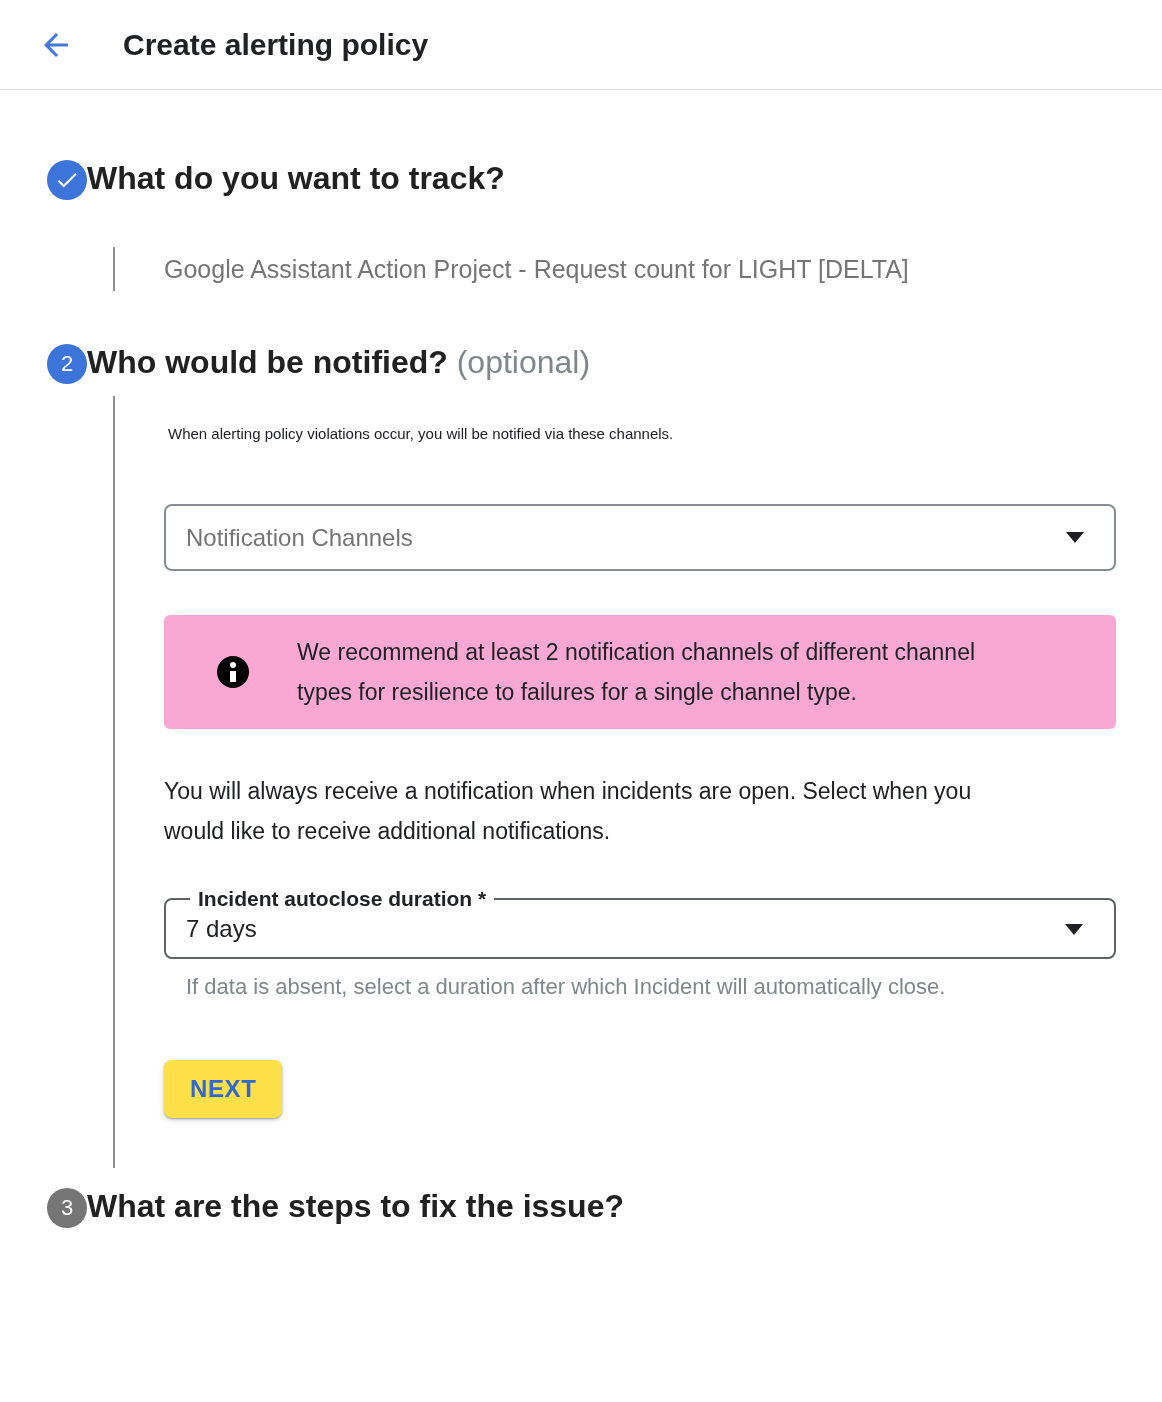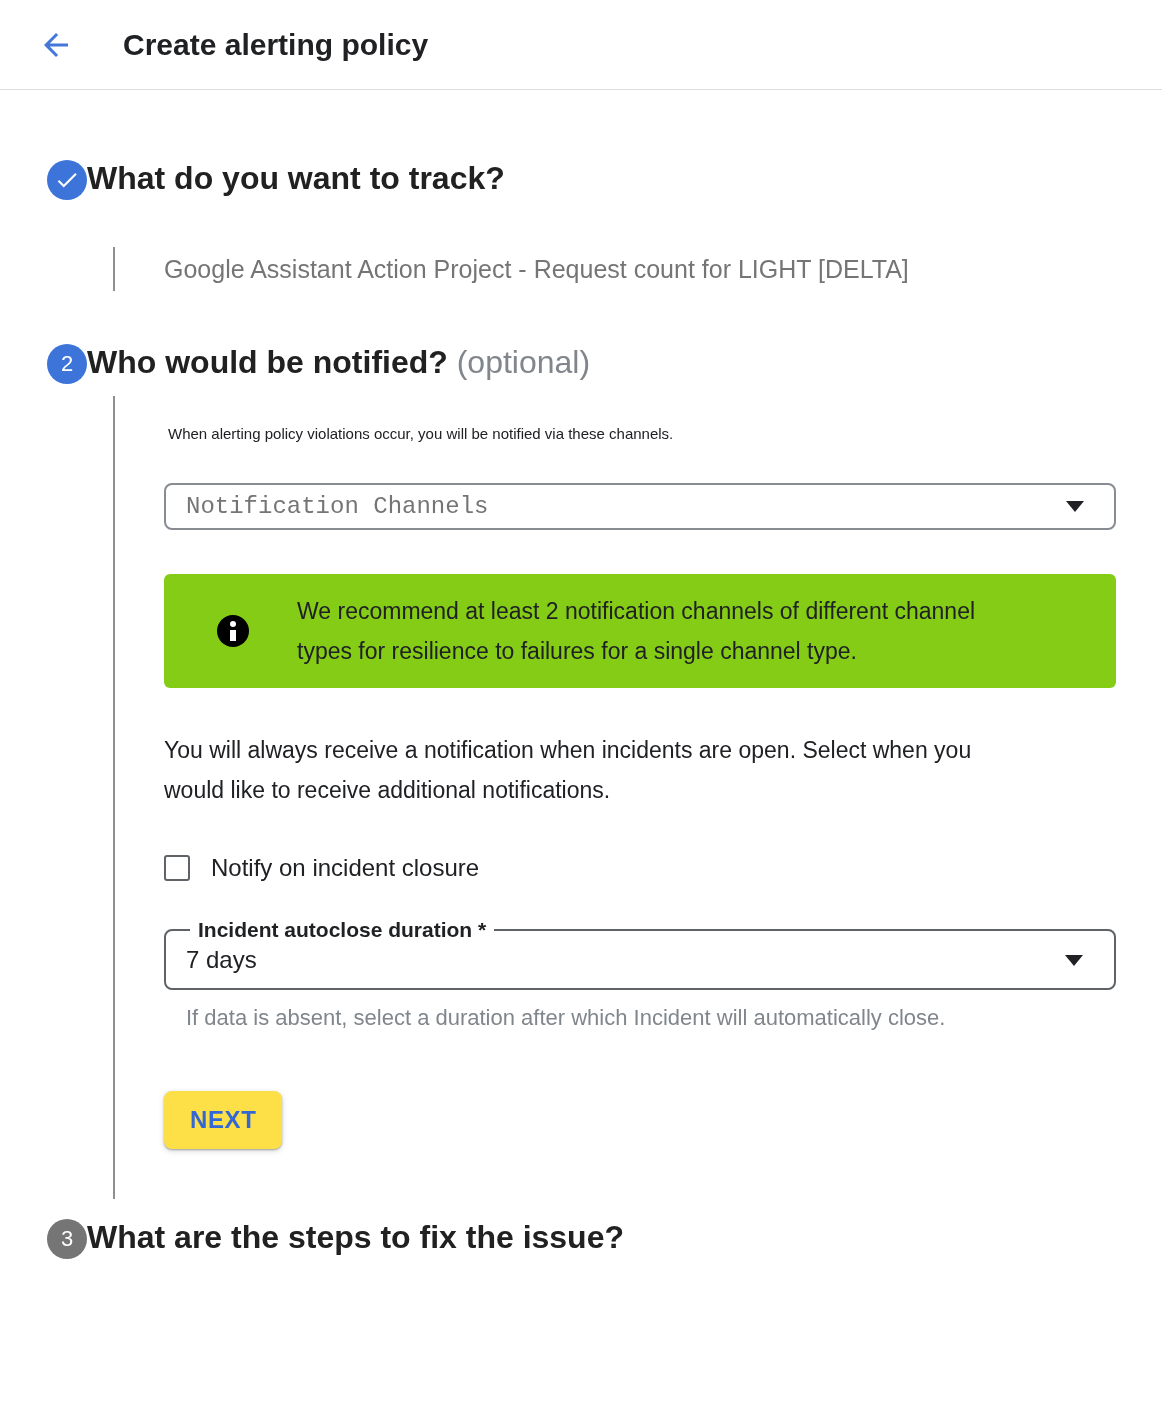--- a/index.html
+++ b/index.html
@@ -64,42 +64,41 @@
   #step2 { margin-top: 53px; }
   .step2-body {
     margin-left: 66px;
     margin-top: 12px;
     border-left: 2px solid #8f8f8f;
     padding: 16px 0 50px 49px;
   }
   .desc { font-size: 15px; margin: 4px; line-height: 36px; }
 
   .select-box {
-    margin-top: 31px;
-    width: 952px; height: 47px;
+    margin-top: 52px;
+    width: 952px; height: 67px;
     border: 2px solid #868c92;
     border-radius: 8px;
     display: flex; align-items: center; justify-content: space-between;
     padding: 0 30px 0 20px;
     cursor: pointer;
     background: #fff;
-    font-family: Liberation Mono, monospace;
   }
   .select-placeholder { font-size: 24px; color: #757575; }
   .caret {
     width: 0; height: 0;
     border-left: 9px solid transparent;
     border-right: 9px solid transparent;
     border-top: 11px solid #202124;
   }
 
   .info-banner {
     margin-top: 44px;
     width: 952px;
-    background: #84cc16;
+    background: #f9a8d4;
     border-radius: 6px;
     padding: 17px 40px 17px 0;
     display: flex; align-items: center;
   }
   .info-icon {
     flex: none;
     width: 32px; height: 32px;
     margin-left: 53px;
     background: #000;
     border-radius: 50%;
@@ -232,24 +231,20 @@
 
       <div class="info-banner">
         <span class="info-icon"></span>
         <p class="info-text">We recommend at least 2 notification channels of different channel
 types for resilience to failures for a single channel type.</p>
       </div>
 
       <p class="para">You will always receive a notification when incidents are open. Select when you
 would like to receive additional notifications.</p>
 
-      <div class="checkbox-row">
-        <span class="checkbox"></span>
-        <label class="checkbox-label">Notify on incident closure</label>
-      </div>
 
       <fieldset class="outlined">
         <legend>Incident autoclose duration *</legend>
         <div class="value-row">
           <span class="field-value">7 days</span>
           <span class="caret"></span>
         </div>
       </fieldset>
 
       <p class="helper">If data is absent, select a duration after which Incident will automatically close.</p>

